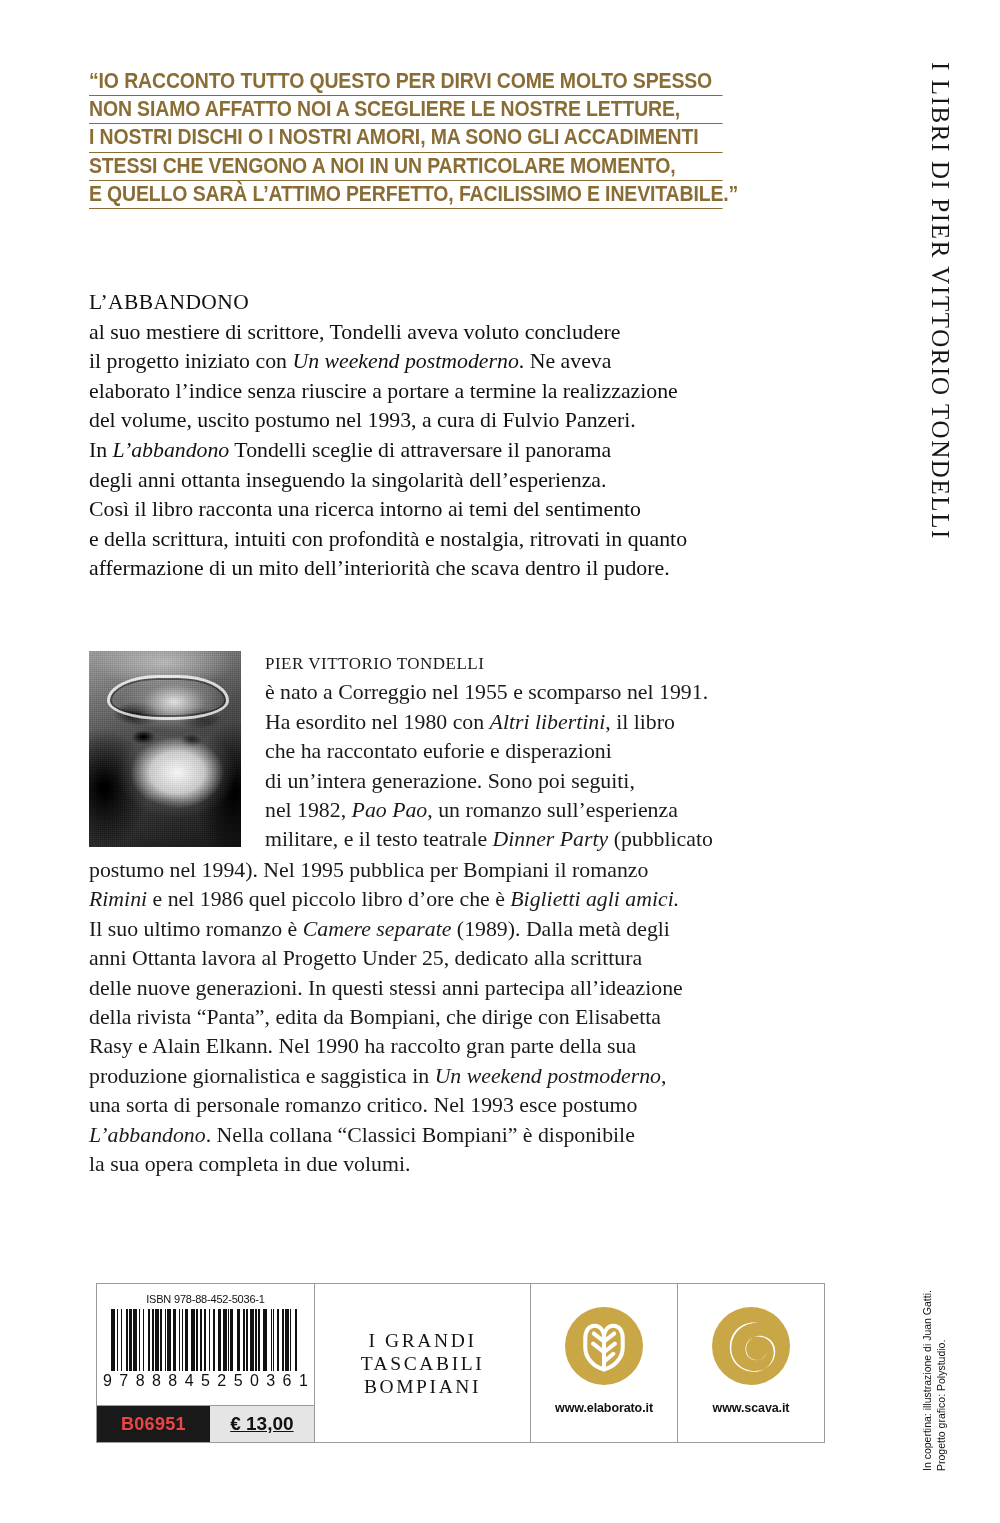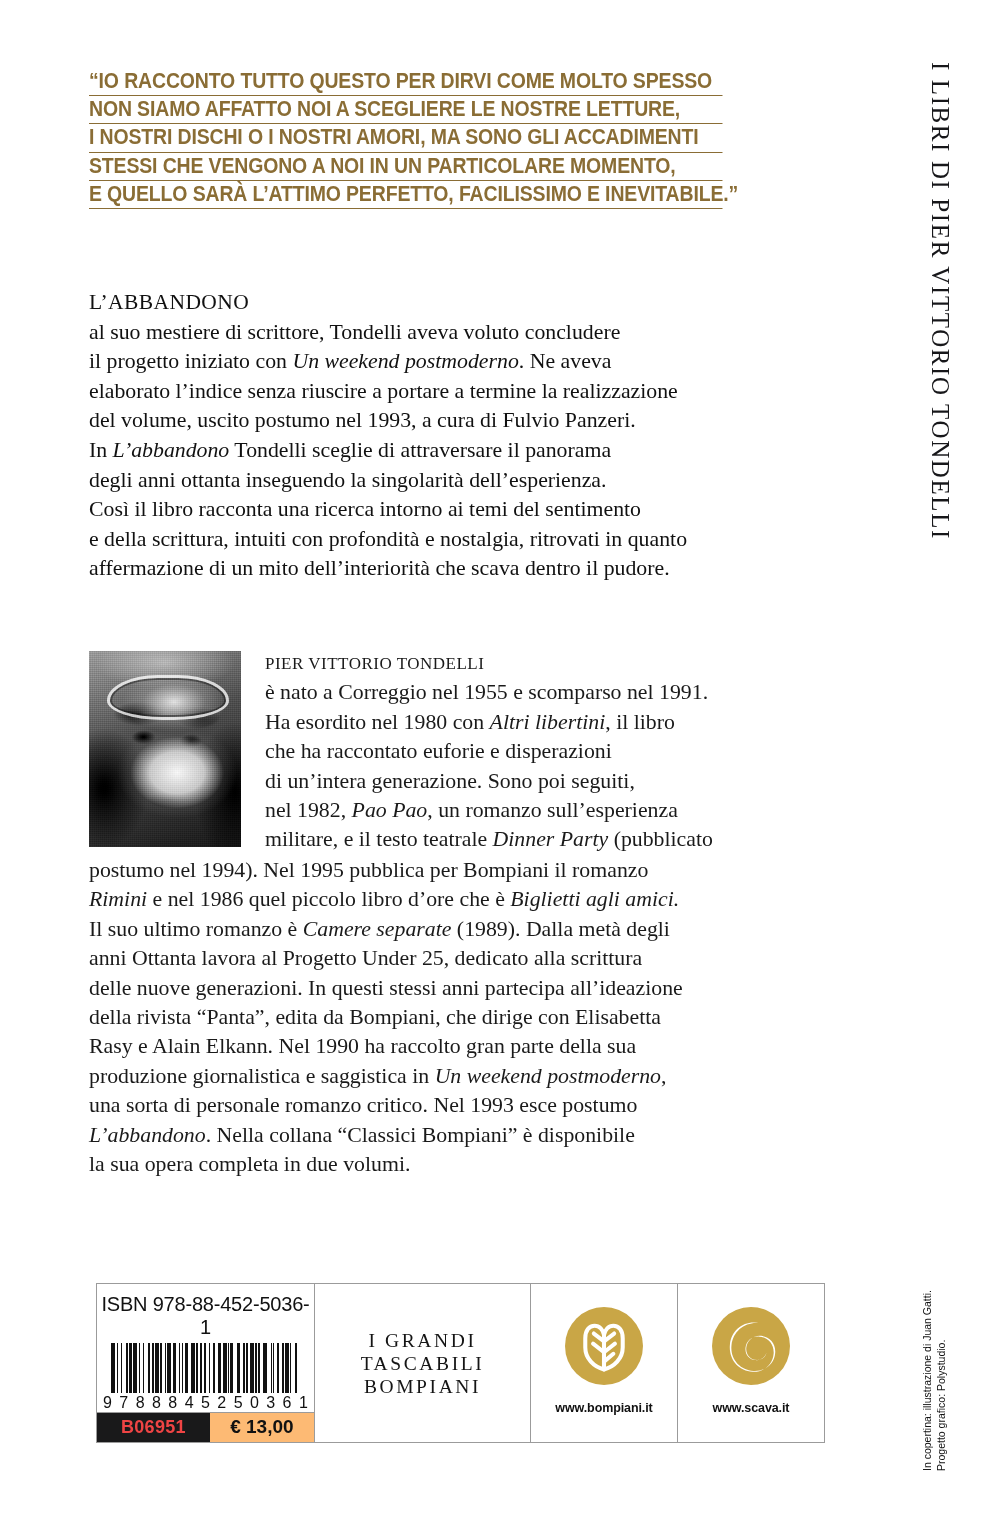--- a/index.html
+++ b/index.html
@@ -203,21 +203,21 @@
   .cell.sep { border-right: 1.2px solid #9b9b9b; }
 
   .cell-barcode {
     width: 218px;
     padding: 0;
     display: flex;
     flex-direction: column;
   }
   .isbn-text {
     font-family: "Liberation Sans", sans-serif;
-    font-size: 20px;
+    font-size: 11px;
     letter-spacing: -0.2px;
     text-align: center;
     margin-top: 9px;
     color: #111;
   }
   .bars {
     height: 62px;
     margin: 4px 14px 0 14px;
     display: flex;
     align-items: stretch;
@@ -246,28 +246,29 @@
     font-family: "Liberation Sans", sans-serif;
     font-weight: bold;
     font-size: 18px;
     display: flex;
     align-items: center;
     justify-content: center;
     letter-spacing: 0.3px;
   }
   .price-chip {
     flex: 1;
-    background: #fdba74;
+    background: #e5e5e5;
     color: #111;
     font-family: "Liberation Sans", sans-serif;
     font-weight: bold;
     font-size: 19px;
     display: flex;
     align-items: center;
     justify-content: center;
+    text-decoration: underline;
   }
 
   .cell-imprint {
     width: 216px;
     display: flex;
     align-items: center;
     justify-content: center;
   }
   .imprint-text {
     text-align: center;
@@ -494,21 +495,21 @@
                      L74 52 C74 66 63 77 50 80 C37 77 26 66 26 52 Z"></path>
             <path d="M50 36 L50 80"></path>
             <path d="M50 44 L63 34"></path>
             <path d="M50 44 L37 34"></path>
             <path d="M50 58 L64 47"></path>
             <path d="M50 58 L36 47"></path>
             <path d="M50 70 L62 60"></path>
           </g>
         </svg>
       </div>
-      <div class="logo-url">www.bompiani.it</div>
+      <div class="logo-url">www.elaborato.it</div>
     </div>
 
     <div class="cell cell-logo">
       <div class="logo-circle">
         <svg viewBox="0 0 100 100" width="78" height="78" aria-hidden="true">
           <path fill="#ffffff" d="M62 21 C44 18 27 30 25 49 C23 67 36 81 53 82 C68 83 80 73 81 59
                  C82 47 74 38 63 37 C53 36 45 43 44 52 C43 61 49 68 58 68 C64 68 69 64 70 58
                  C68 65 62 69 55 68 C47 67 42 60 43 52 C44 43 52 37 61 38 C72 39 80 48 79 60
                  C78 74 66 84 52 83 C34 82 21 67 23 48 C25 28 43 16 62 21 Z"></path>
         </svg>

